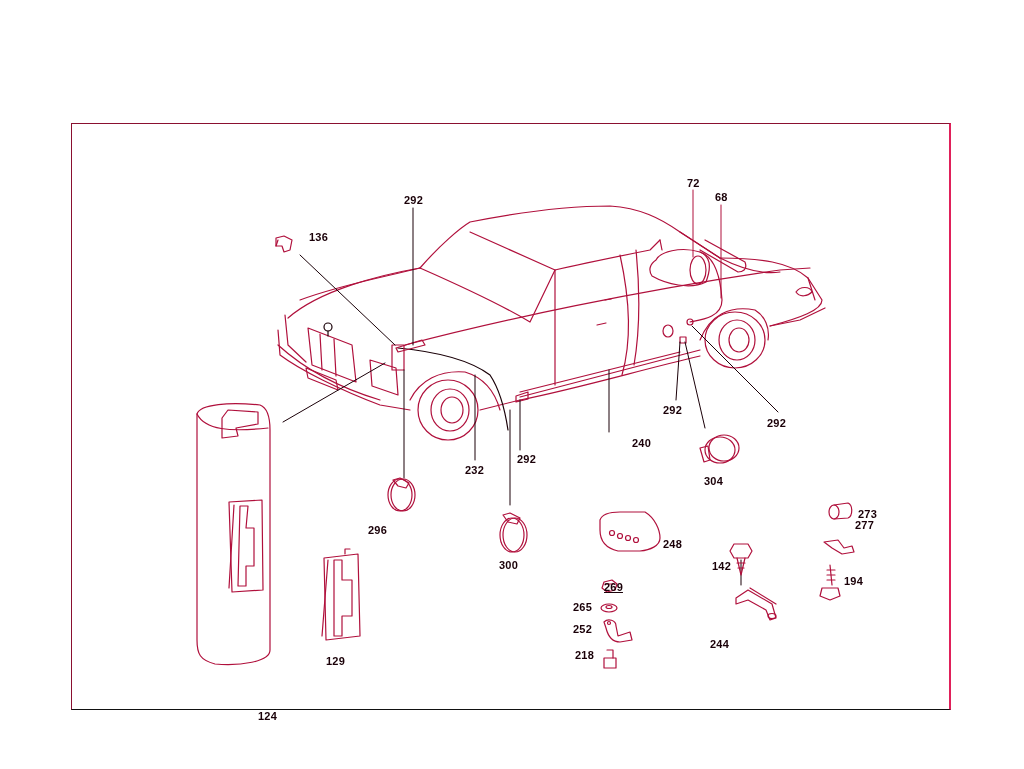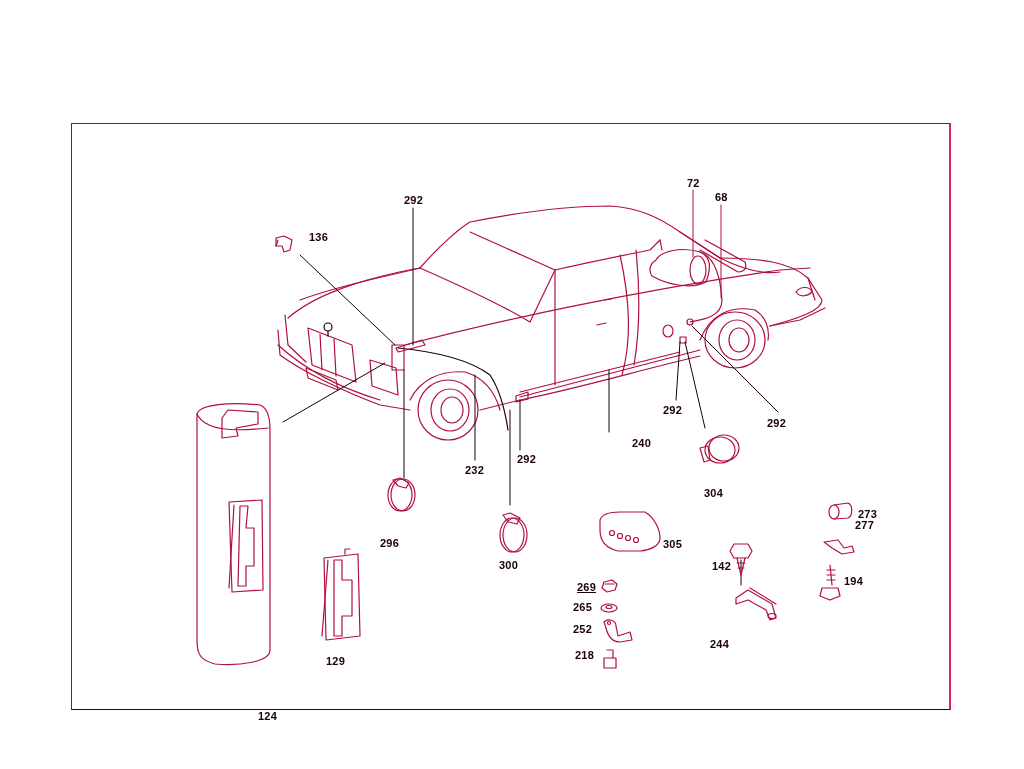--- a/index.html
+++ b/index.html
@@ -204,27 +204,27 @@
 
 <div class="lbl" style="left:309px;top:232px;">136</div>
 <div class="lbl" style="left:404px;top:195px;">292</div>
 <div class="lbl" style="left:687px;top:178px;text-align:center;">72</div>
 <div class="lbl" style="left:715px;top:192px;">68</div>
 <div class="lbl" style="left:465px;top:465px;">232</div>
 <div class="lbl" style="left:517px;top:454px;">292</div>
 <div class="lbl" style="left:600px;top:438px;margin-left:32px;">240</div>
 <div class="lbl" style="left:663px;top:405px;">292</div>
 <div class="lbl" style="left:767px;top:418px;">292</div>
-<div class="lbl" style="left:704px;top:488px;">304</div>
-<div class="lbl" style="left:380px;top:525px;margin-top:13px;">296</div>
+<div class="lbl" style="left:704px;top:476px;">304</div>
+<div class="lbl" style="left:368px;top:525px;">296</div>
 <div class="lbl" style="left:499px;top:560px;">300</div>
-<div class="lbl" style="left:663px;top:539px;">305</div>
+<div class="lbl" style="left:663px;top:539px;">248</div>
 <div class="lbl" style="left:858px;top:509px;">273</div>
 <div class="lbl" style="left:855px;top:520px;">277</div>
 <div class="lbl" style="left:712px;top:561px;">142</div>
 <div class="lbl" style="left:844px;top:576px;">194</div>
 <div class="lbl" style="left:710px;top:595px;margin-top:44px;">244</div>
-<div class="lbl" style="left:577px;top:582px;text-decoration:underline;">269</div>
+<div class="lbl" style="left:604px;top:582px;text-decoration:underline;">269</div>
 <div class="lbl" style="left:573px;top:602px;">265</div>
 <div class="lbl" style="left:573px;top:624px;">252</div>
 <div class="lbl" style="left:575px;top:650px;">218</div>
 <div class="lbl" style="left:258px;top:667px;margin-top:44px;">124</div>
 <div class="lbl" style="left:326px;top:656px;">129</div>
 
 </body></html>

